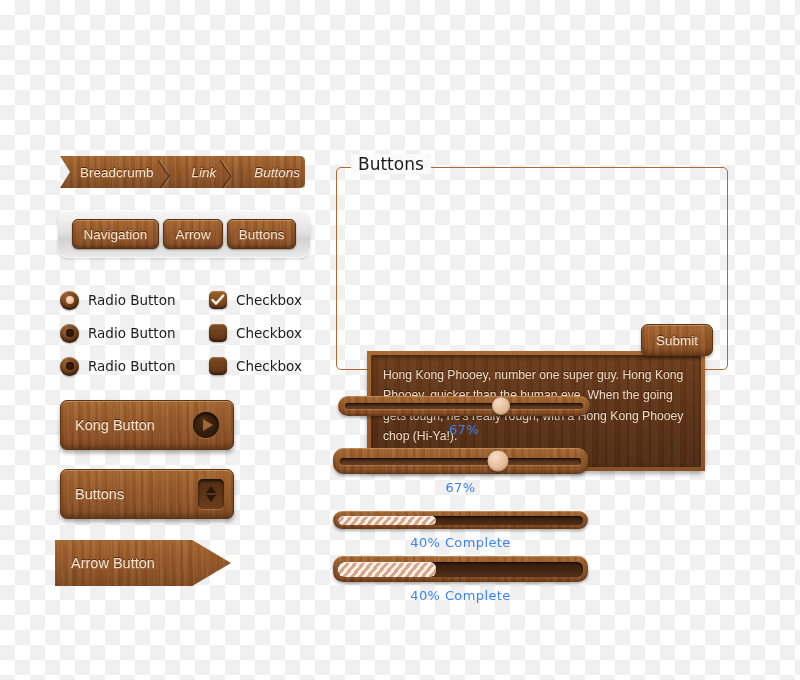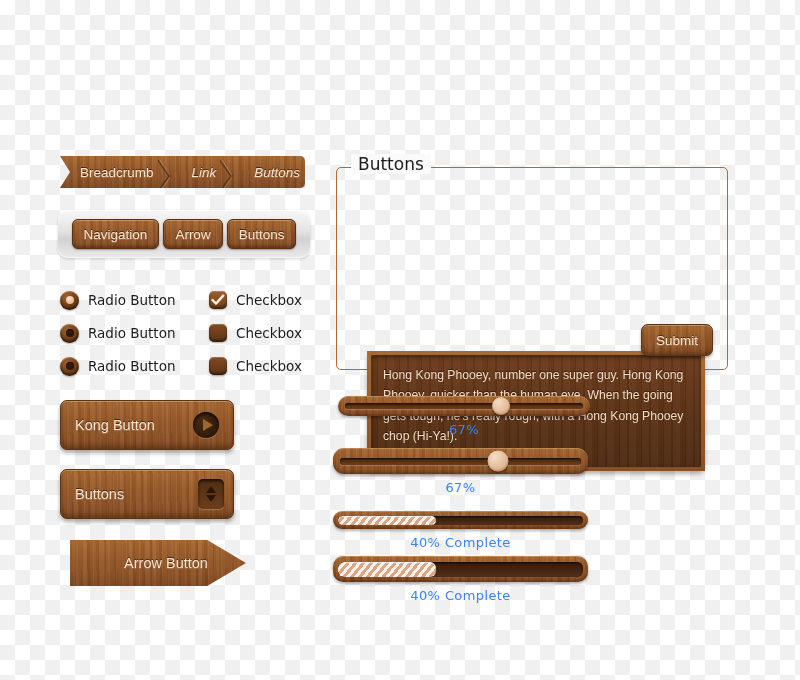--- a/index.html
+++ b/index.html
@@ -211,26 +211,25 @@
     border-right: 5px solid transparent;
   }
   .spinner .down {
     width: 0; height: 0;
     border-top: 7px solid #2b1608;
     border-left: 5px solid transparent;
     border-right: 5px solid transparent;
   }
 
   .arrowbtn {
-    position: absolute; left: 70px; top: 540px;
+    position: absolute; left: 55px; top: 540px;
     width: 176px; height: 46px;
     display: flex; align-items: center;
     clip-path: polygon(0 0, 78% 0, 100% 50%, 78% 100%, 0 100%);
     filter: drop-shadow(0 3px 3px rgba(0,0,0,0.33));
-    justify-content: center;
   }
   .arrowbtn .lbl { font-size: 14.5px; margin-left: 16px; }
 
   
   .fieldset {
     position: absolute; left: 336px; top: 167px;
     width: 390px; height: 201px;
     border: 1.6px solid #b5682c;
     border-radius: 5px;
   }

